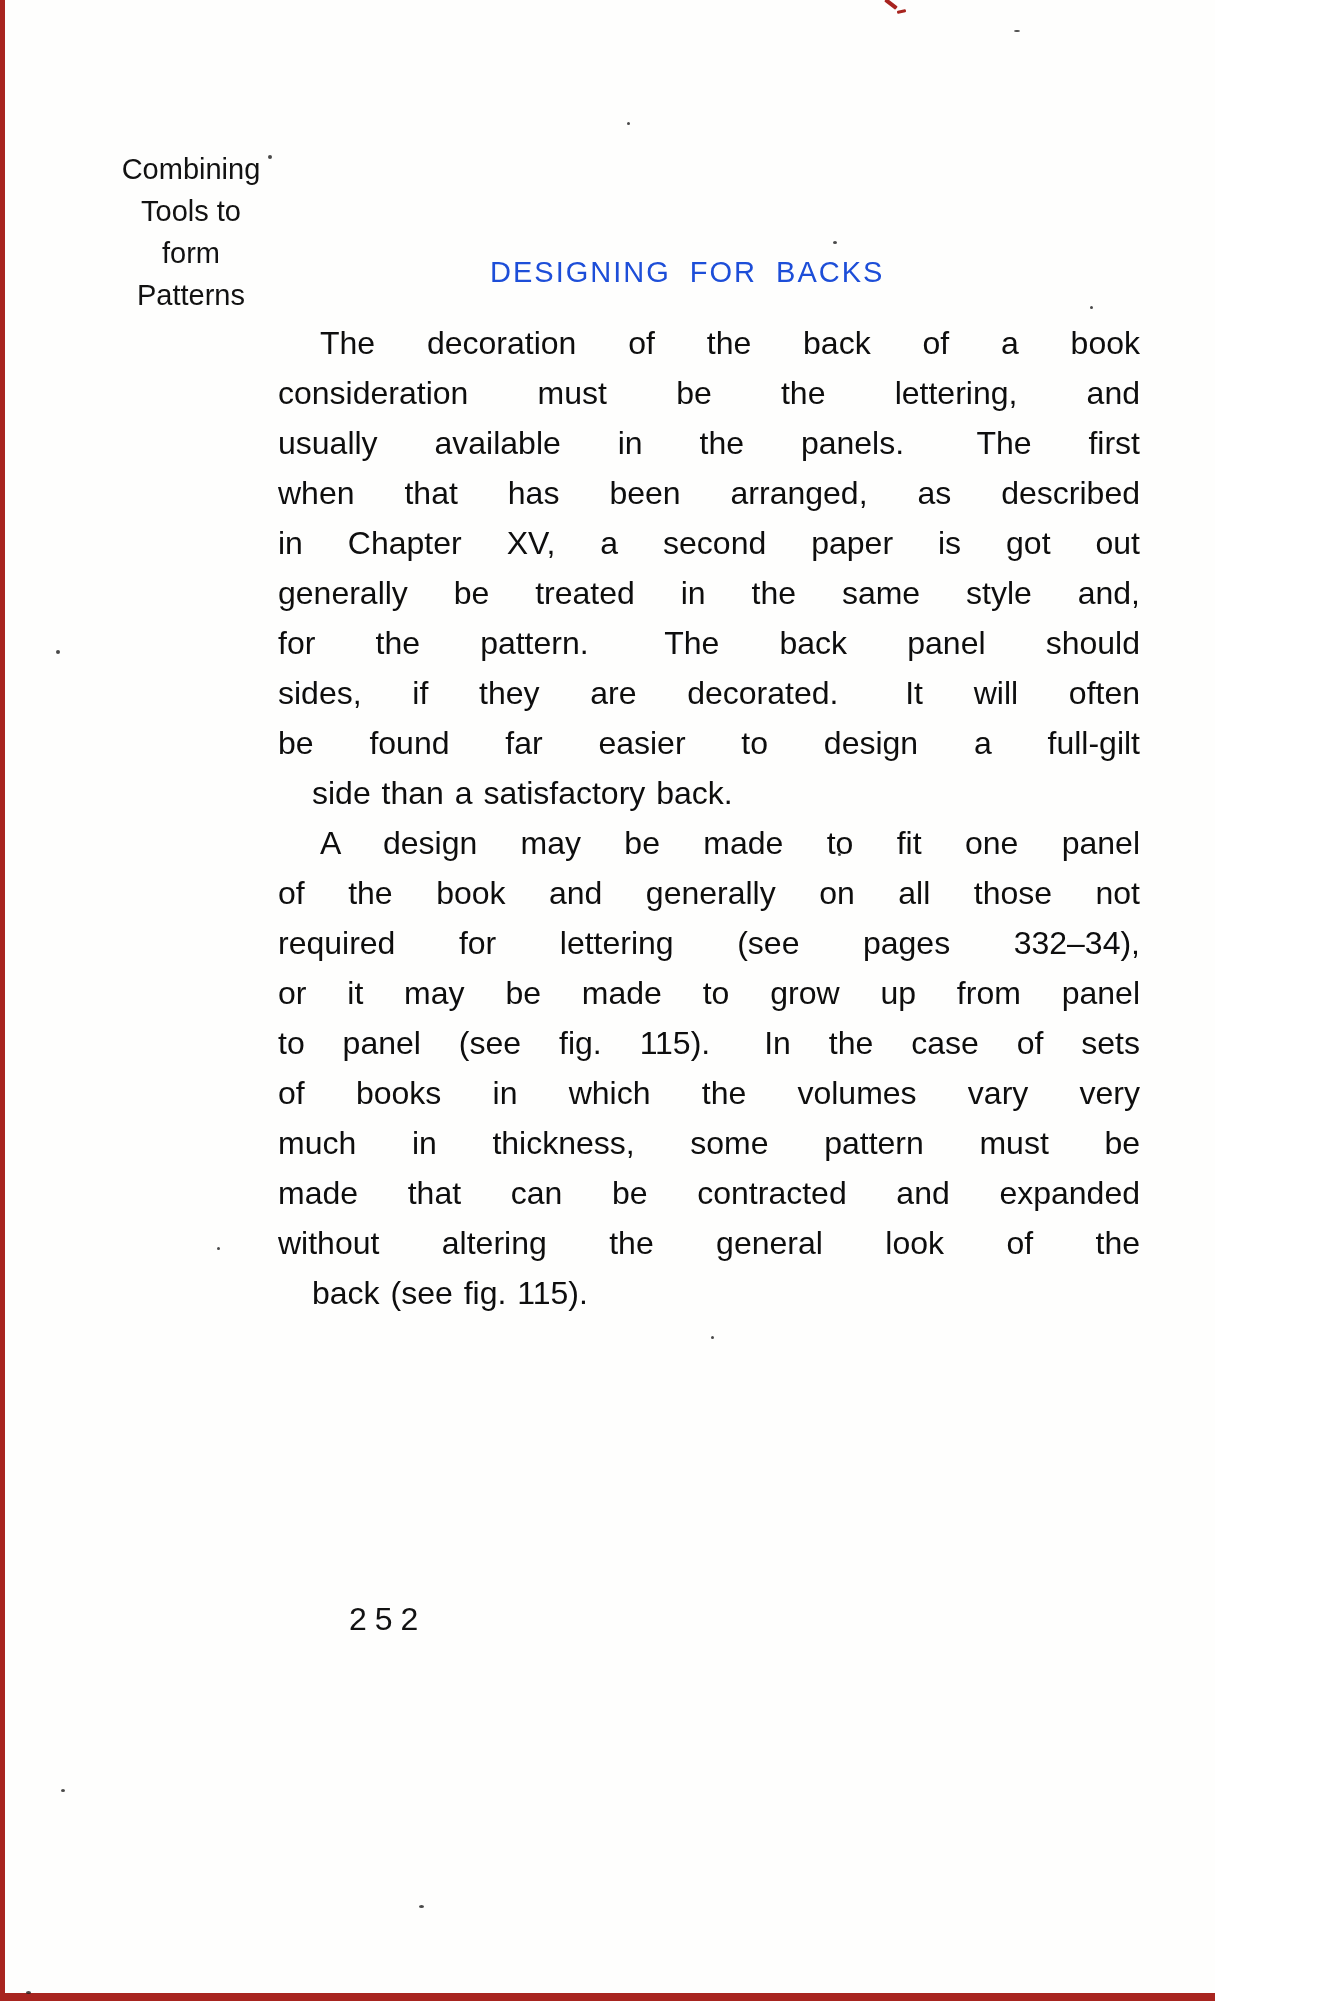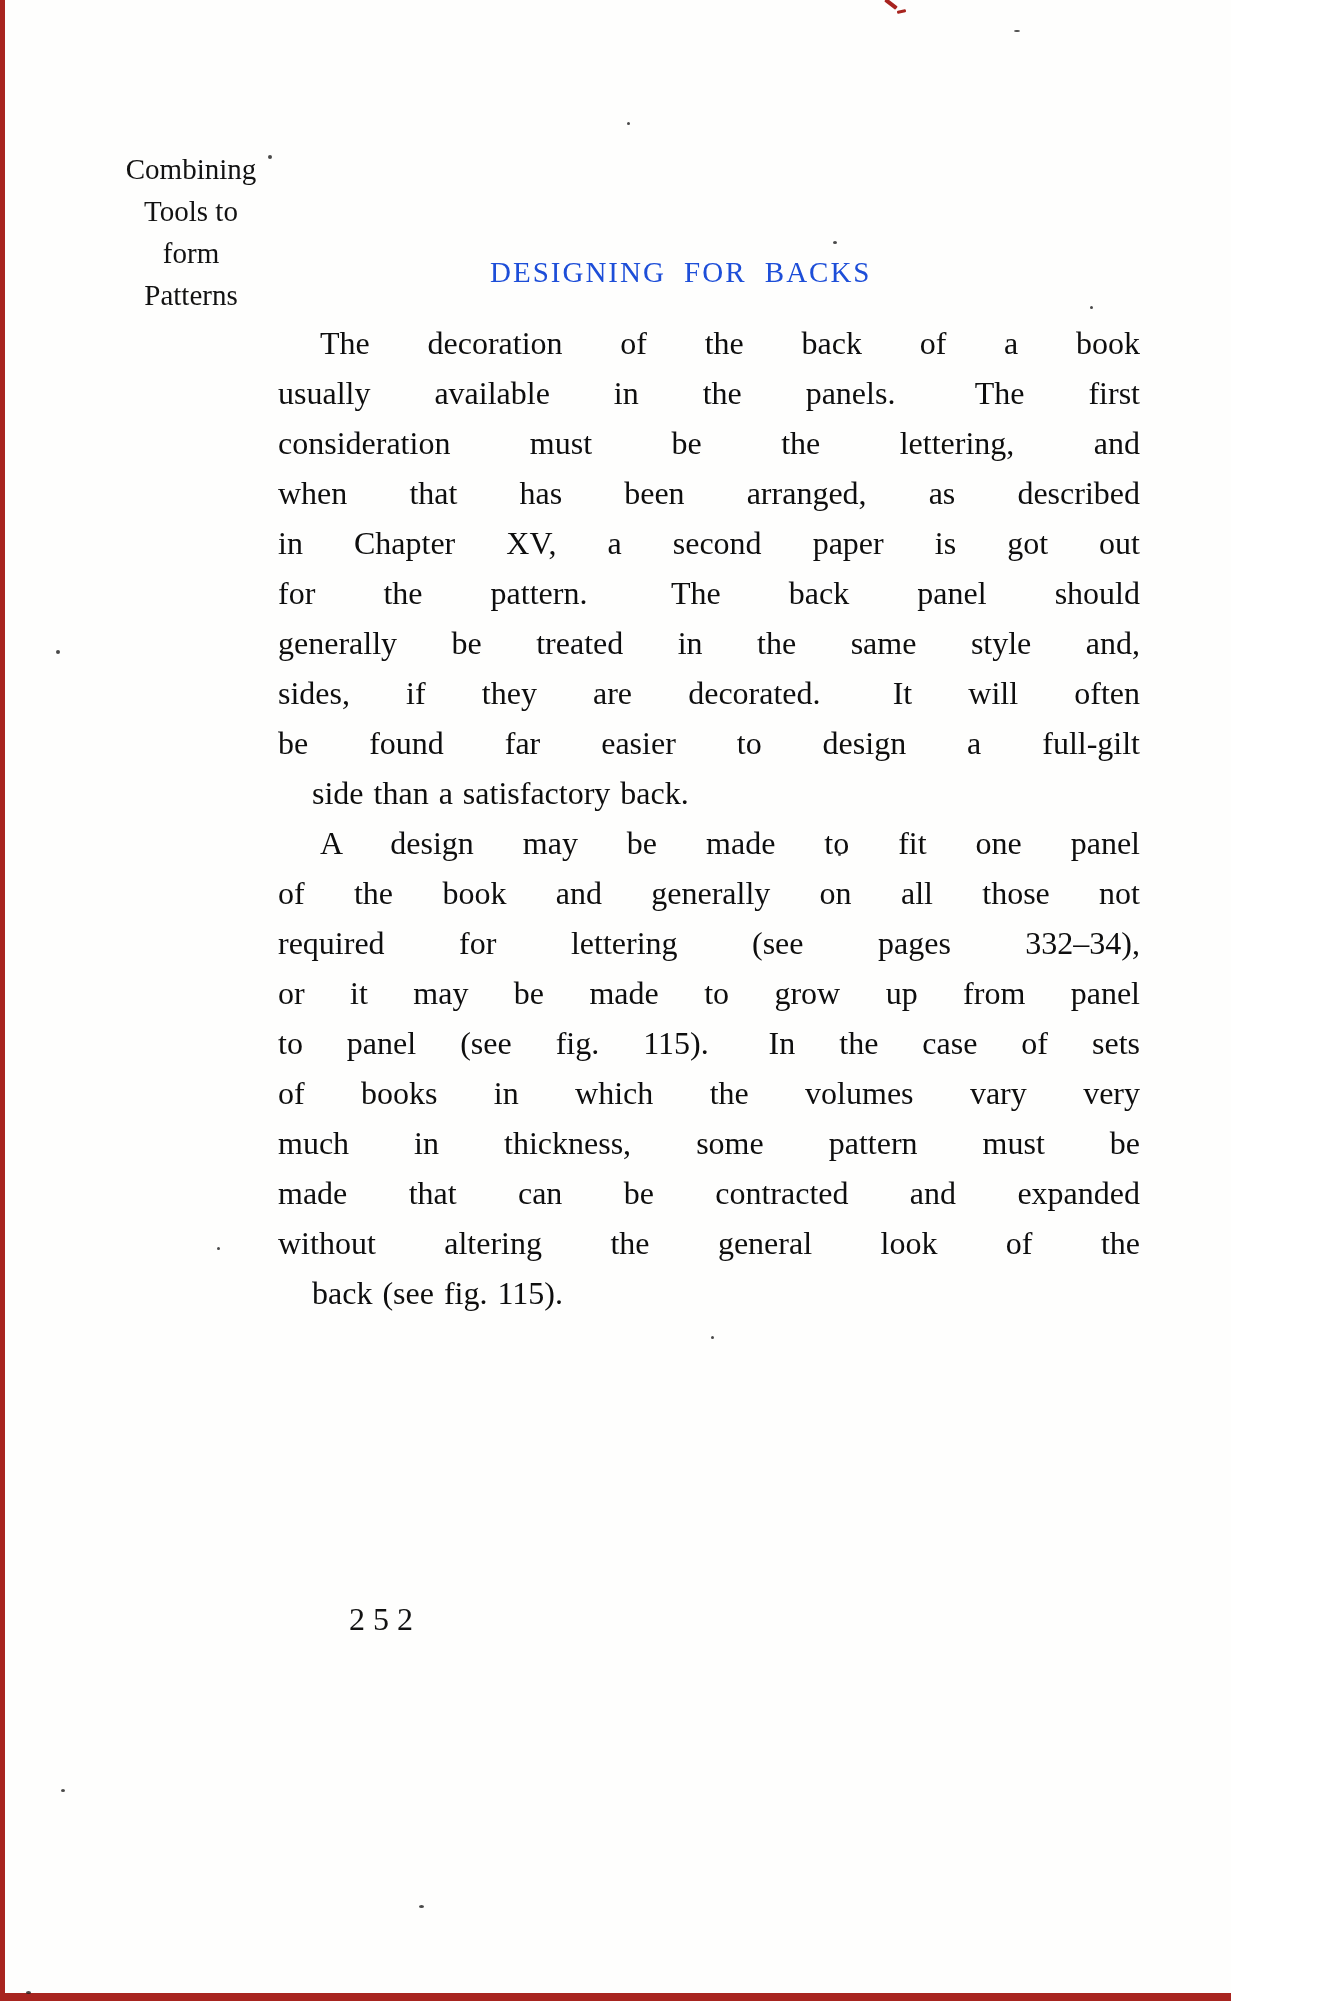--- a/index.html
+++ b/index.html
@@ -1,24 +1,23 @@
 <!DOCTYPE html>
 <html><head>
 <meta charset="utf-8">
 <style>
   html, body { margin: 0; padding: 0; background: #ffffff; }
   .page {
     position: relative;
     width: 1215px;
     height: 2001px;
     background: #fefefdff;
-    font-family: Liberation Serif, serif;
+    font-family: Liberation Sans, sans-serif;
     color: #0e0e0e;
     overflow: hidden;
-    padding-left: 16px;
   }
   
   .edge-left   { position: absolute; left: 0; top: 0; width: 5px; height: 100%; background: #a8241f; }
   .edge-bottom { position: absolute; left: 0; bottom: 0; width: 100%; height: 8px; background: #a8241f; }
 
   .margin-note {
     position: absolute;
     left: 96px; top: 148px; width: 190px;
     text-align: center;
     font-size: 29px;
@@ -73,26 +72,26 @@
     <div>Combining</div>
     <div>Tools to</div>
     <div>form</div>
     <div>Patterns</div>
   </div>
 
   <div class="heading">DESIGNING FOR BACKS</div>
 
   <div class="body-col">
     <div class="line indent">The decoration of the back of a book</div>
+    <div class="line">consideration must be the lettering, and</div>
     <div class="line">usually available in the panels.  The first</div>
-    <div class="line">consideration must be the lettering, and</div>
     <div class="line">when that has been arranged, as described</div>
     <div class="line">in Chapter XV, a second paper is got out</div>
+    <div class="line">generally be treated in the same style and,</div>
     <div class="line">for the pattern.  The back panel should</div>
-    <div class="line">generally be treated in the same style and,</div>
     <div class="line">sides, if they are decorated.  It will often</div>
     <div class="line">be found far easier to design a full-gilt</div>
     <div class="line para-end">side than a satisfactory back.</div>
 
     <div class="line indent">A design may be made to fit one panel</div>
     <div class="line">of the book and generally on all those not</div>
     <div class="line">required for lettering (see pages 332–34),</div>
     <div class="line">or it may be made to grow up from panel</div>
     <div class="line">to panel (see fig. 115).  In the case of sets</div>
     <div class="line">of books in which the volumes vary very</div>

